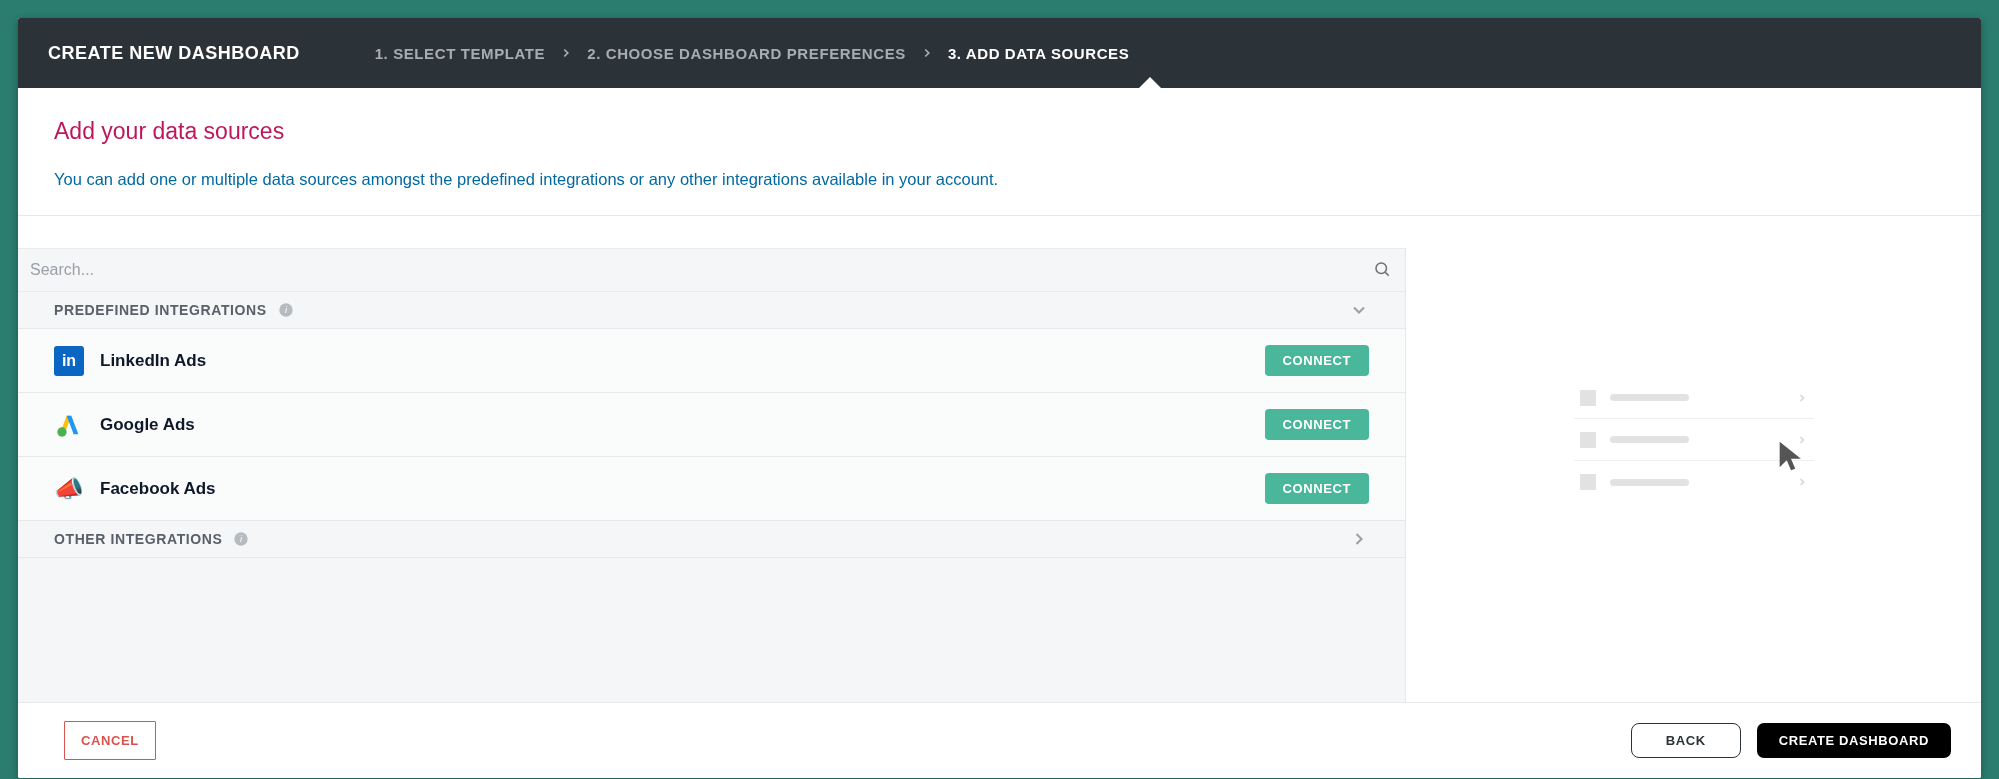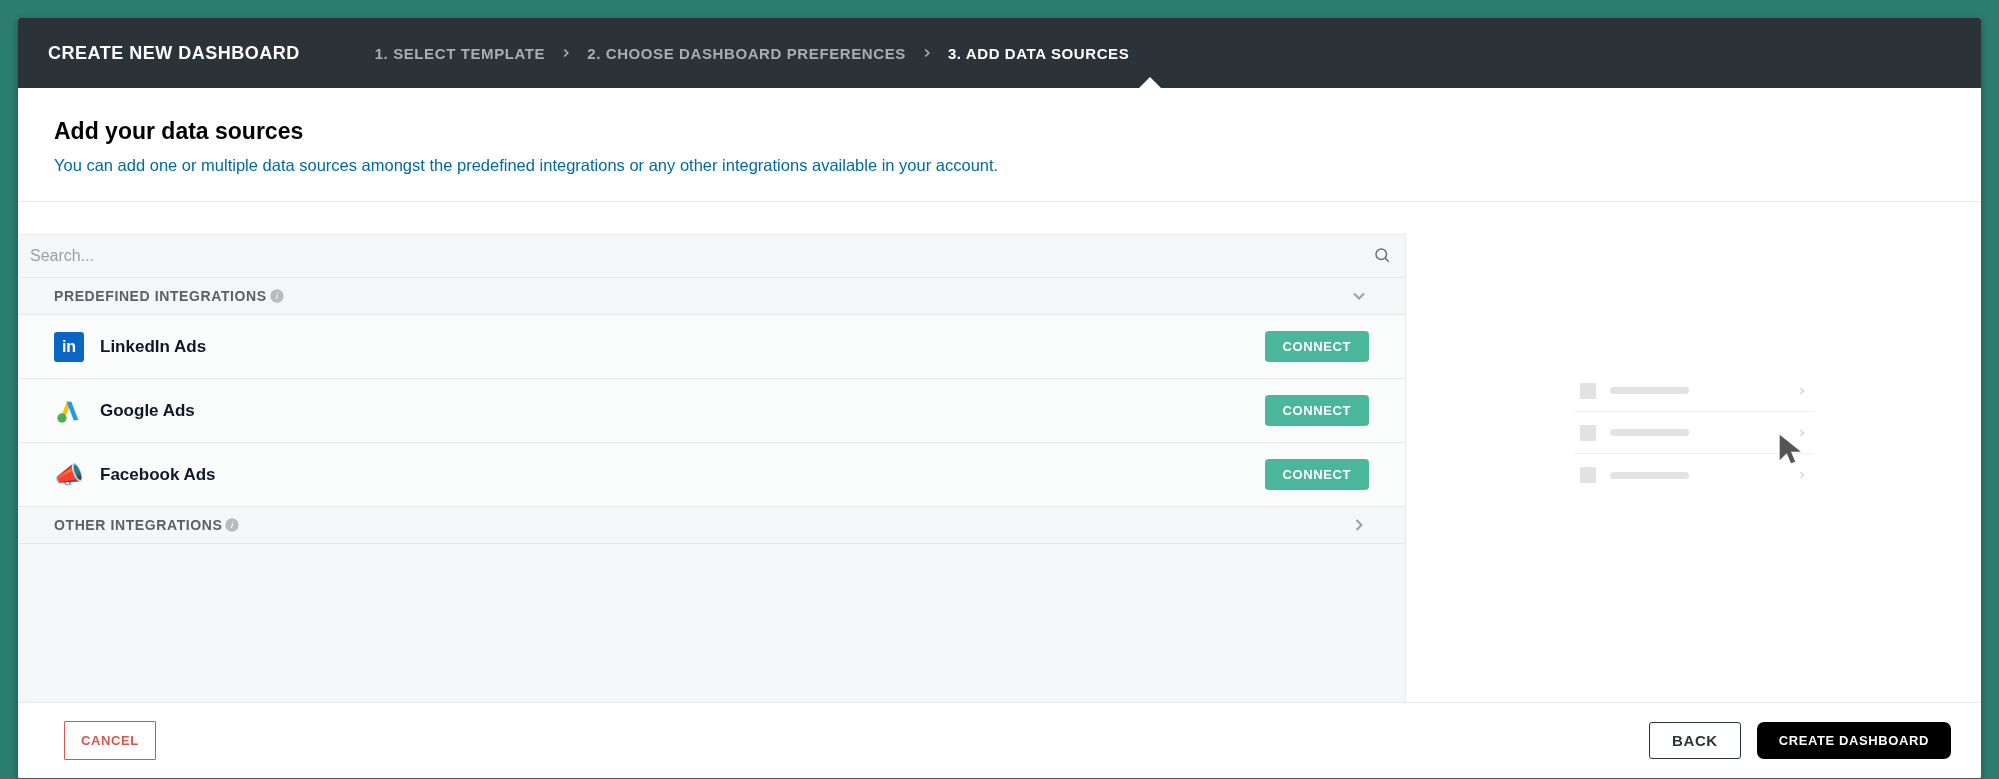--- a/index.html
+++ b/index.html
@@ -7,52 +7,52 @@
     .modal { width: 100%; height: 760px; background: #fff; border-radius: 2px; overflow: hidden; display: flex; flex-direction: column; box-shadow: 0 2px 8px rgba(0,0,0,0.3); }
     .modal-header { background: #2c3338; color: #fff; display: flex; align-items: center; padding: 0 30px; height: 70px; position: relative; }
     .modal-title { font-size: 18px; font-weight: 600; letter-spacing: 0.5px; }
     .wizard-steps { display: flex; align-items: center; margin-left: 75px; gap: 14px; }
     .wizard-step { font-size: 15px; font-weight: 600; letter-spacing: 0.6px; color: #a7aeb3; }
     .wizard-step.active { color: #fff; }
     .wizard-chevron { color: #a7aeb3; width: 14px; height: 14px; }
     .wizard-caret { position: absolute; bottom: -1px; left: 1120px; width: 0; height: 0; border-left: 12px solid transparent; border-right: 12px solid transparent; border-bottom: 12px solid #fff; }
     .modal-body { flex: 1; display: flex; flex-direction: column; overflow: hidden; }
     .intro { padding: 30px 36px 26px; border-bottom: 1px solid #e6e8ea; }
-    .intro-title { font-size: 23px; font-weight: 700; color: #000000; margin-bottom: 11px; }
+    .intro-title { font-size: 23px; font-weight: 400; color: #be185d; margin-bottom: 25px; }
     .intro-sub { font-size: 16.5px; color: #0369a1; }
     .content-row { flex: 1; display: flex; overflow: hidden; border-bottom: 1px solid #e6e8ea;}
     .left-col { flex: 0 0 1388px; display: flex; flex-direction: column; border-right: 1px solid #e6e8ea; margin-top: 32px; }
     .search-wrap { position: relative; width: 100%; }
     .search-input { width: 100%; height: 44px; border: none; border-top: 1px solid #e9ebed; border-bottom: 1px solid #e9ebed; background: #f5f6f7; padding: 0 40px 0 12px; font-size: 16px; color: #333; outline: none; }
     .search-input::placeholder { color: #9aa0a6; }
     .search-icon { position: absolute; right: 14px; top: 12px; width: 18px; height: 18px; color: #6b7075; }
     .list-area { flex: 1; overflow: auto; background: #f5f6f7; }
     .section-header { display: flex; align-items: center; justify-content: space-between; padding: 8px 36px; border-bottom: 1px solid #e6e8ea; background: #f5f6f7; cursor: pointer; }
-    .section-header-left { display: flex; align-items: center; gap: 2px; }
+    .section-header-left { display: flex; align-items: center; gap: 11px; }
     .section-label { font-size: 14px; font-weight: 700; letter-spacing: 0.6px; color: #5a6069; }
     .info-icon { width: 16px; height: 16px; color: #b6bbc0; }
     .section-chevron { width: 20px; height: 20px; color: #9aa0a6; }
     .integration-row { display: flex; align-items: center; justify-content: space-between; padding: 16px 36px; border-bottom: 1px solid #e6e8ea; background: #fafbfb; }
     .integration-left { display: flex; align-items: center; gap: 16px; }
     .integration-icon { width: 30px; height: 30px; display: flex; align-items: center; justify-content: center; border-radius: 3px; font-size: 16px; font-weight: 700; color: #fff; flex-shrink: 0; }
     .icon-linkedin { background: #0a66c2; }
     .icon-google { background: transparent; }
     .icon-facebook { font-size: 24px; }
     .integration-name { font-size: 17px; font-weight: 600; color: #0f172a; }
     .connect-btn { background: #4bb79a; color: #fff; border: none; border-radius: 4px; padding: 8px 18px; font-size: 13px; font-weight: 700; letter-spacing: 0.6px; cursor: pointer; }
     .right-col { flex: 1; display: flex; align-items: center; justify-content: center; background: #fff; }
     .placeholder-illus { width: 240px; }
     .placeholder-row { display: flex; align-items: center; gap: 14px; height: 42px; border-bottom: 1px solid #efefef; padding: 0 6px; }
     .ph-sq { width: 16px; height: 16px; background: #e2e2e2; }
     .ph-line { flex: 1; height: 7px; background: #e2e2e2; border-radius: 4px; }
     .ph-chev { width: 12px; height: 12px; color: #d6d6d6; }
     .modal-footer { display: flex; align-items: center; justify-content: space-between; padding: 18px 30px 18px 46px; background: #fff; }
     .cancel-btn { border: 1px solid #d9534f; background: #fff; color: #d9534f; font-size: 13px; font-weight: 700; letter-spacing: 0.6px; padding: 11px 16px; border-radius: 1px; cursor: pointer; }
     .footer-right { display: flex; gap: 16px; }
-    .back-btn { border: 1px solid #2c3338; background: #fff; color: #2c3338; font-size: 15px; font-weight: 700; letter-spacing: 0.6px; padding: 9px 22px; border-radius: 3px; cursor: pointer; }
+    .back-btn { border: 1px solid #2c3338; background: #fff; color: #2c3338; font-size: 13px; font-weight: 700; letter-spacing: 0.6px; padding: 9px 34px; border-radius: 8px; cursor: pointer; }
     .create-btn { border: none; background: #000000; color: #fff; font-size: 13px; font-weight: 700; letter-spacing: 0.6px; padding: 9px 22px; border-radius: 7px; cursor: not-allowed; }
     .cursor-illus { position: relative; left: 200px; top: -64px; }
     .cursor-illus svg { width: 34px; height: 34px; color: #555; }
   </style>
 </head>
 <body>
 
 <div class="modal">
   <div class="modal-header">
     <div class="modal-title">CREATE NEW DASHBOARD</div>

